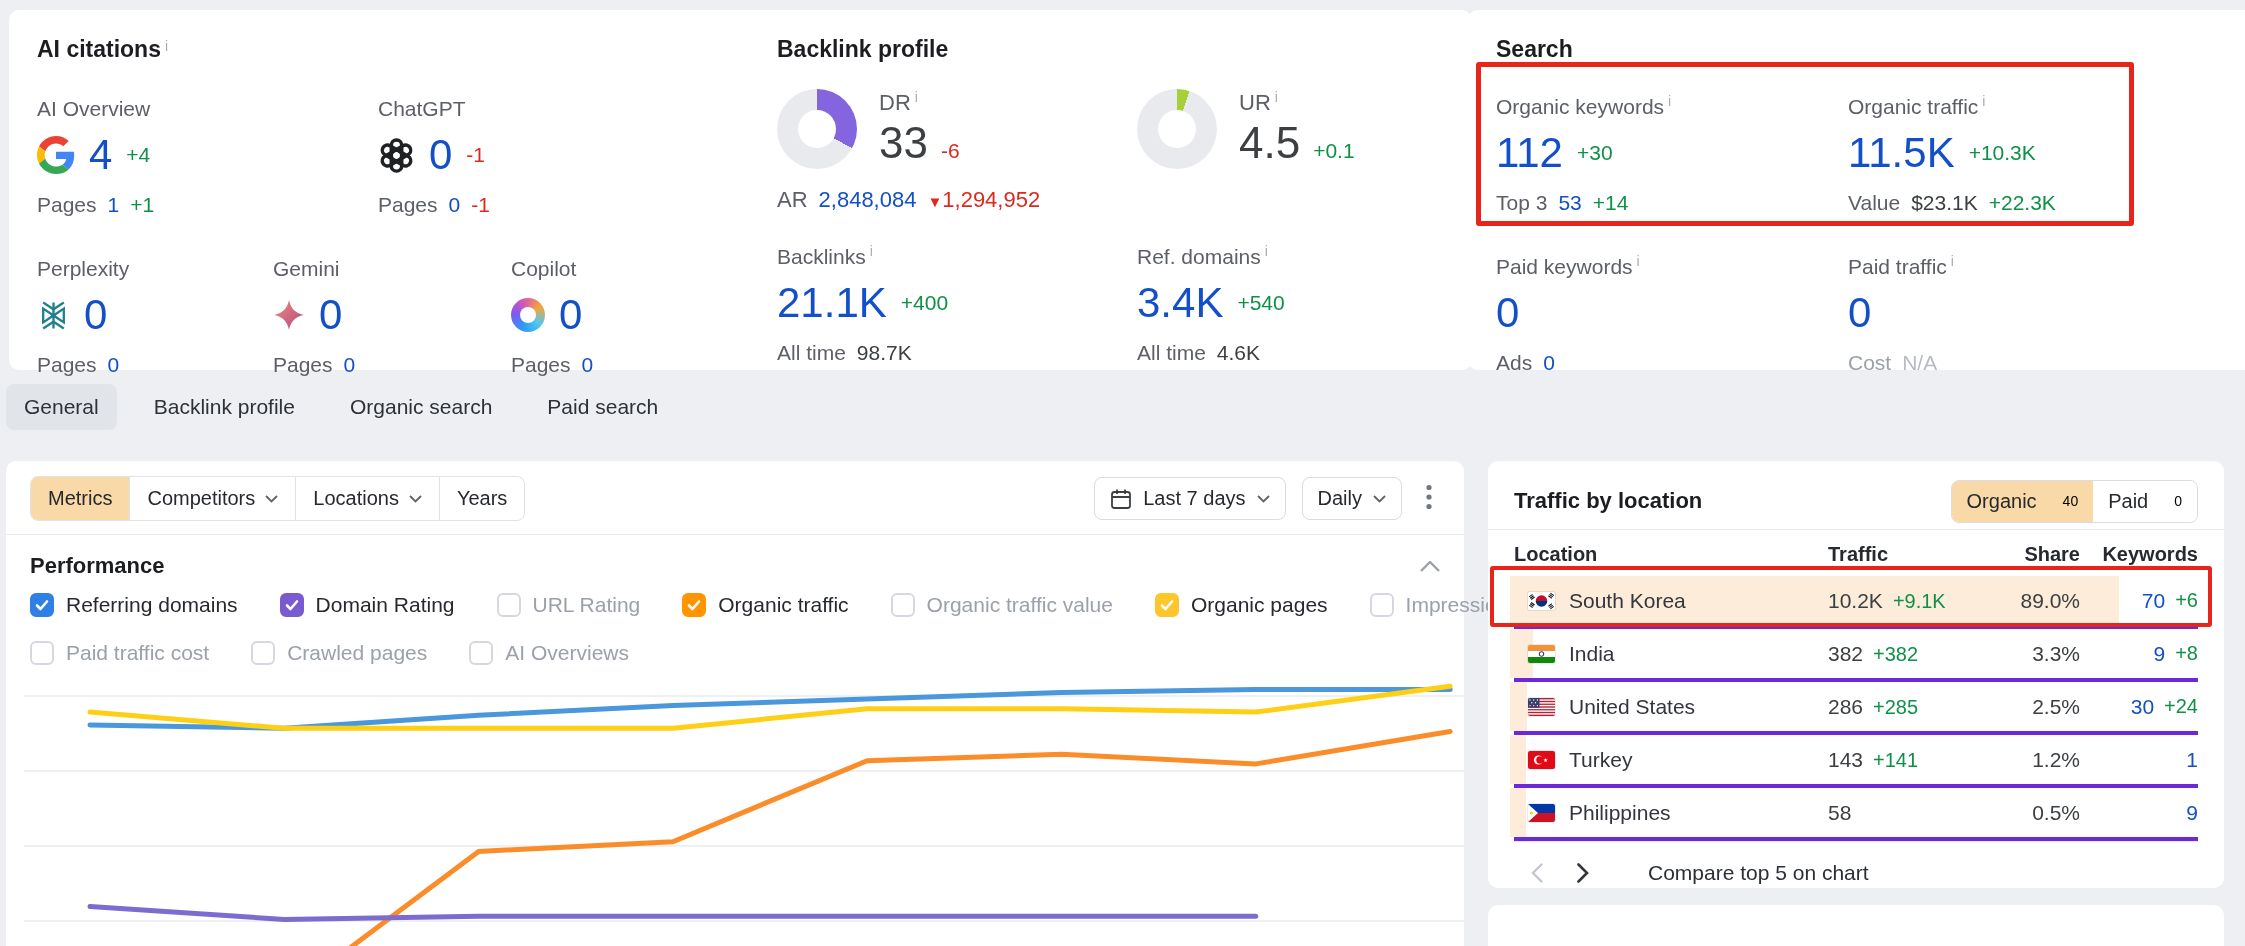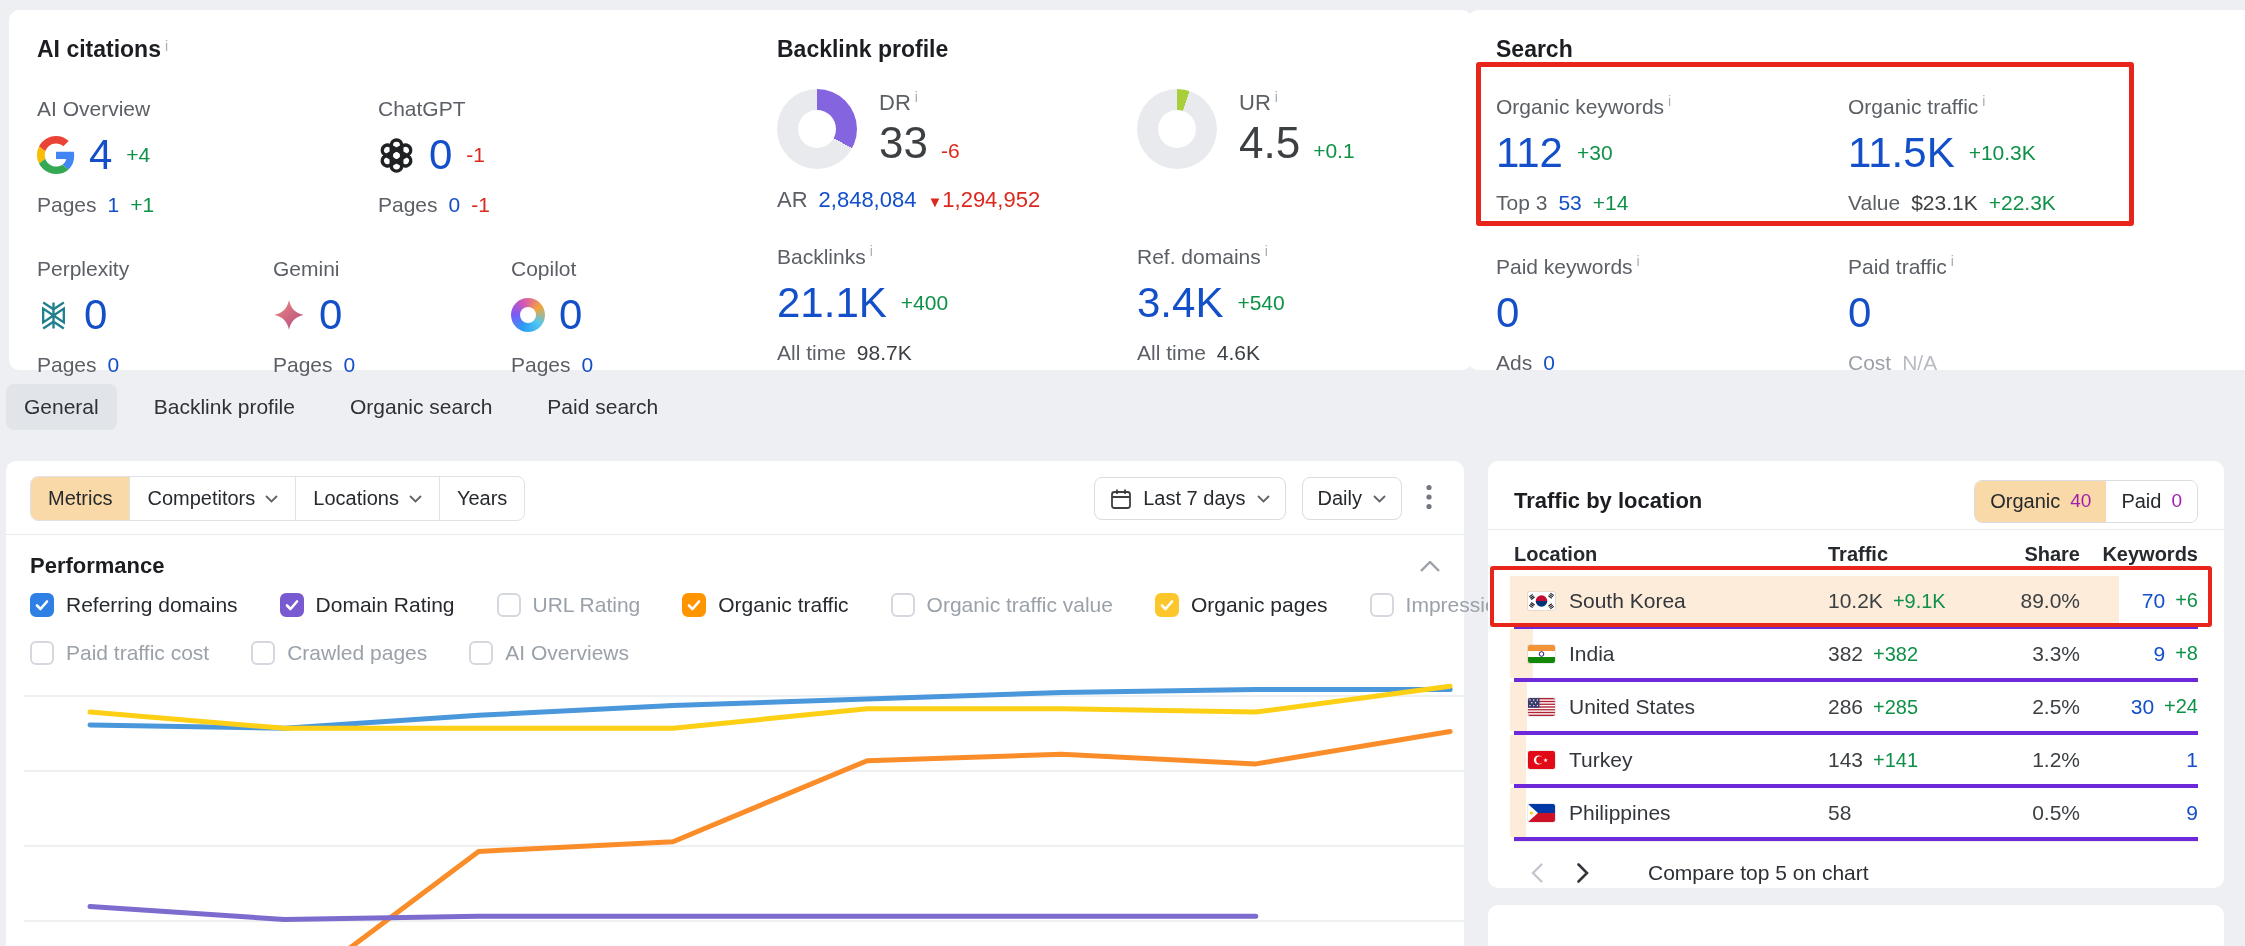--- a/index.html
+++ b/index.html
@@ -54,23 +54,23 @@
   .cbx{width:24px;height:24px;border-radius:6px;border:2px solid transparent;display:flex;align-items:center;justify-content:center;box-sizing:border-box;flex:none}
   .cbx.empty{border-color:#d5d8de;background:#fff}
   .cb-label{font-size:21px;color:#26292e}
   .muted-label{color:#9aa1a9}
   .chart-wrap{position:absolute;left:18px;top:196px;width:1447px;height:290px;overflow:hidden}
 
   
   .traffic-card{left:1488px;top:461px;width:736px;height:427px;padding:0 26px}
   .t-head{display:flex;justify-content:space-between;align-items:center;padding-top:18px;height:44px}
   .toggle{display:flex;border:1px solid #d9dce1;border-radius:8px;overflow:hidden}
-  .tg{display:flex;gap:10px;align-items:center;padding:9px 15px;font-size:20px;color:#26292e;background:#fff}
+  .tg{display:flex;gap:26px;align-items:center;padding:9px 15px;font-size:20px;color:#26292e;background:#fff}
   .tg.active{background:#f8d9a7}
-  .tg .cnt{color:#a21caf;font-size:19px}
+  .tg .cnt{color:#000000;font-size:14px}
   .colhead{display:flex;align-items:center;height:44px;font-size:20px;font-weight:700;color:#26292e;margin-top:2px}
   .t-row{position:relative;display:flex;align-items:center;height:49px;border-bottom:4px solid #6d28d9;font-size:21px;color:#33363c}
   .t-row:last-of-type{border-bottom:none}
   .bar{position:absolute;left:-4px;top:0;bottom:0;background:#fcecd9}
   .cell-loc{flex:1;display:flex;align-items:center;gap:14px;position:relative;padding-left:14px}
   .cell-tr{width:152px;display:flex;gap:10px;align-items:baseline;position:relative}
   .cell-sh{width:100px;text-align:right;position:relative}
   .cell-kw{width:118px;display:flex;justify-content:flex-end;gap:10px;position:relative}
   .flag{border-radius:2px;box-shadow:0 0 0 1px rgba(0,0,0,.08);flex:none}
   .t-foot{display:flex;align-items:center;height:62px;border-top:1px solid #e8eaee;margin-top:0}

